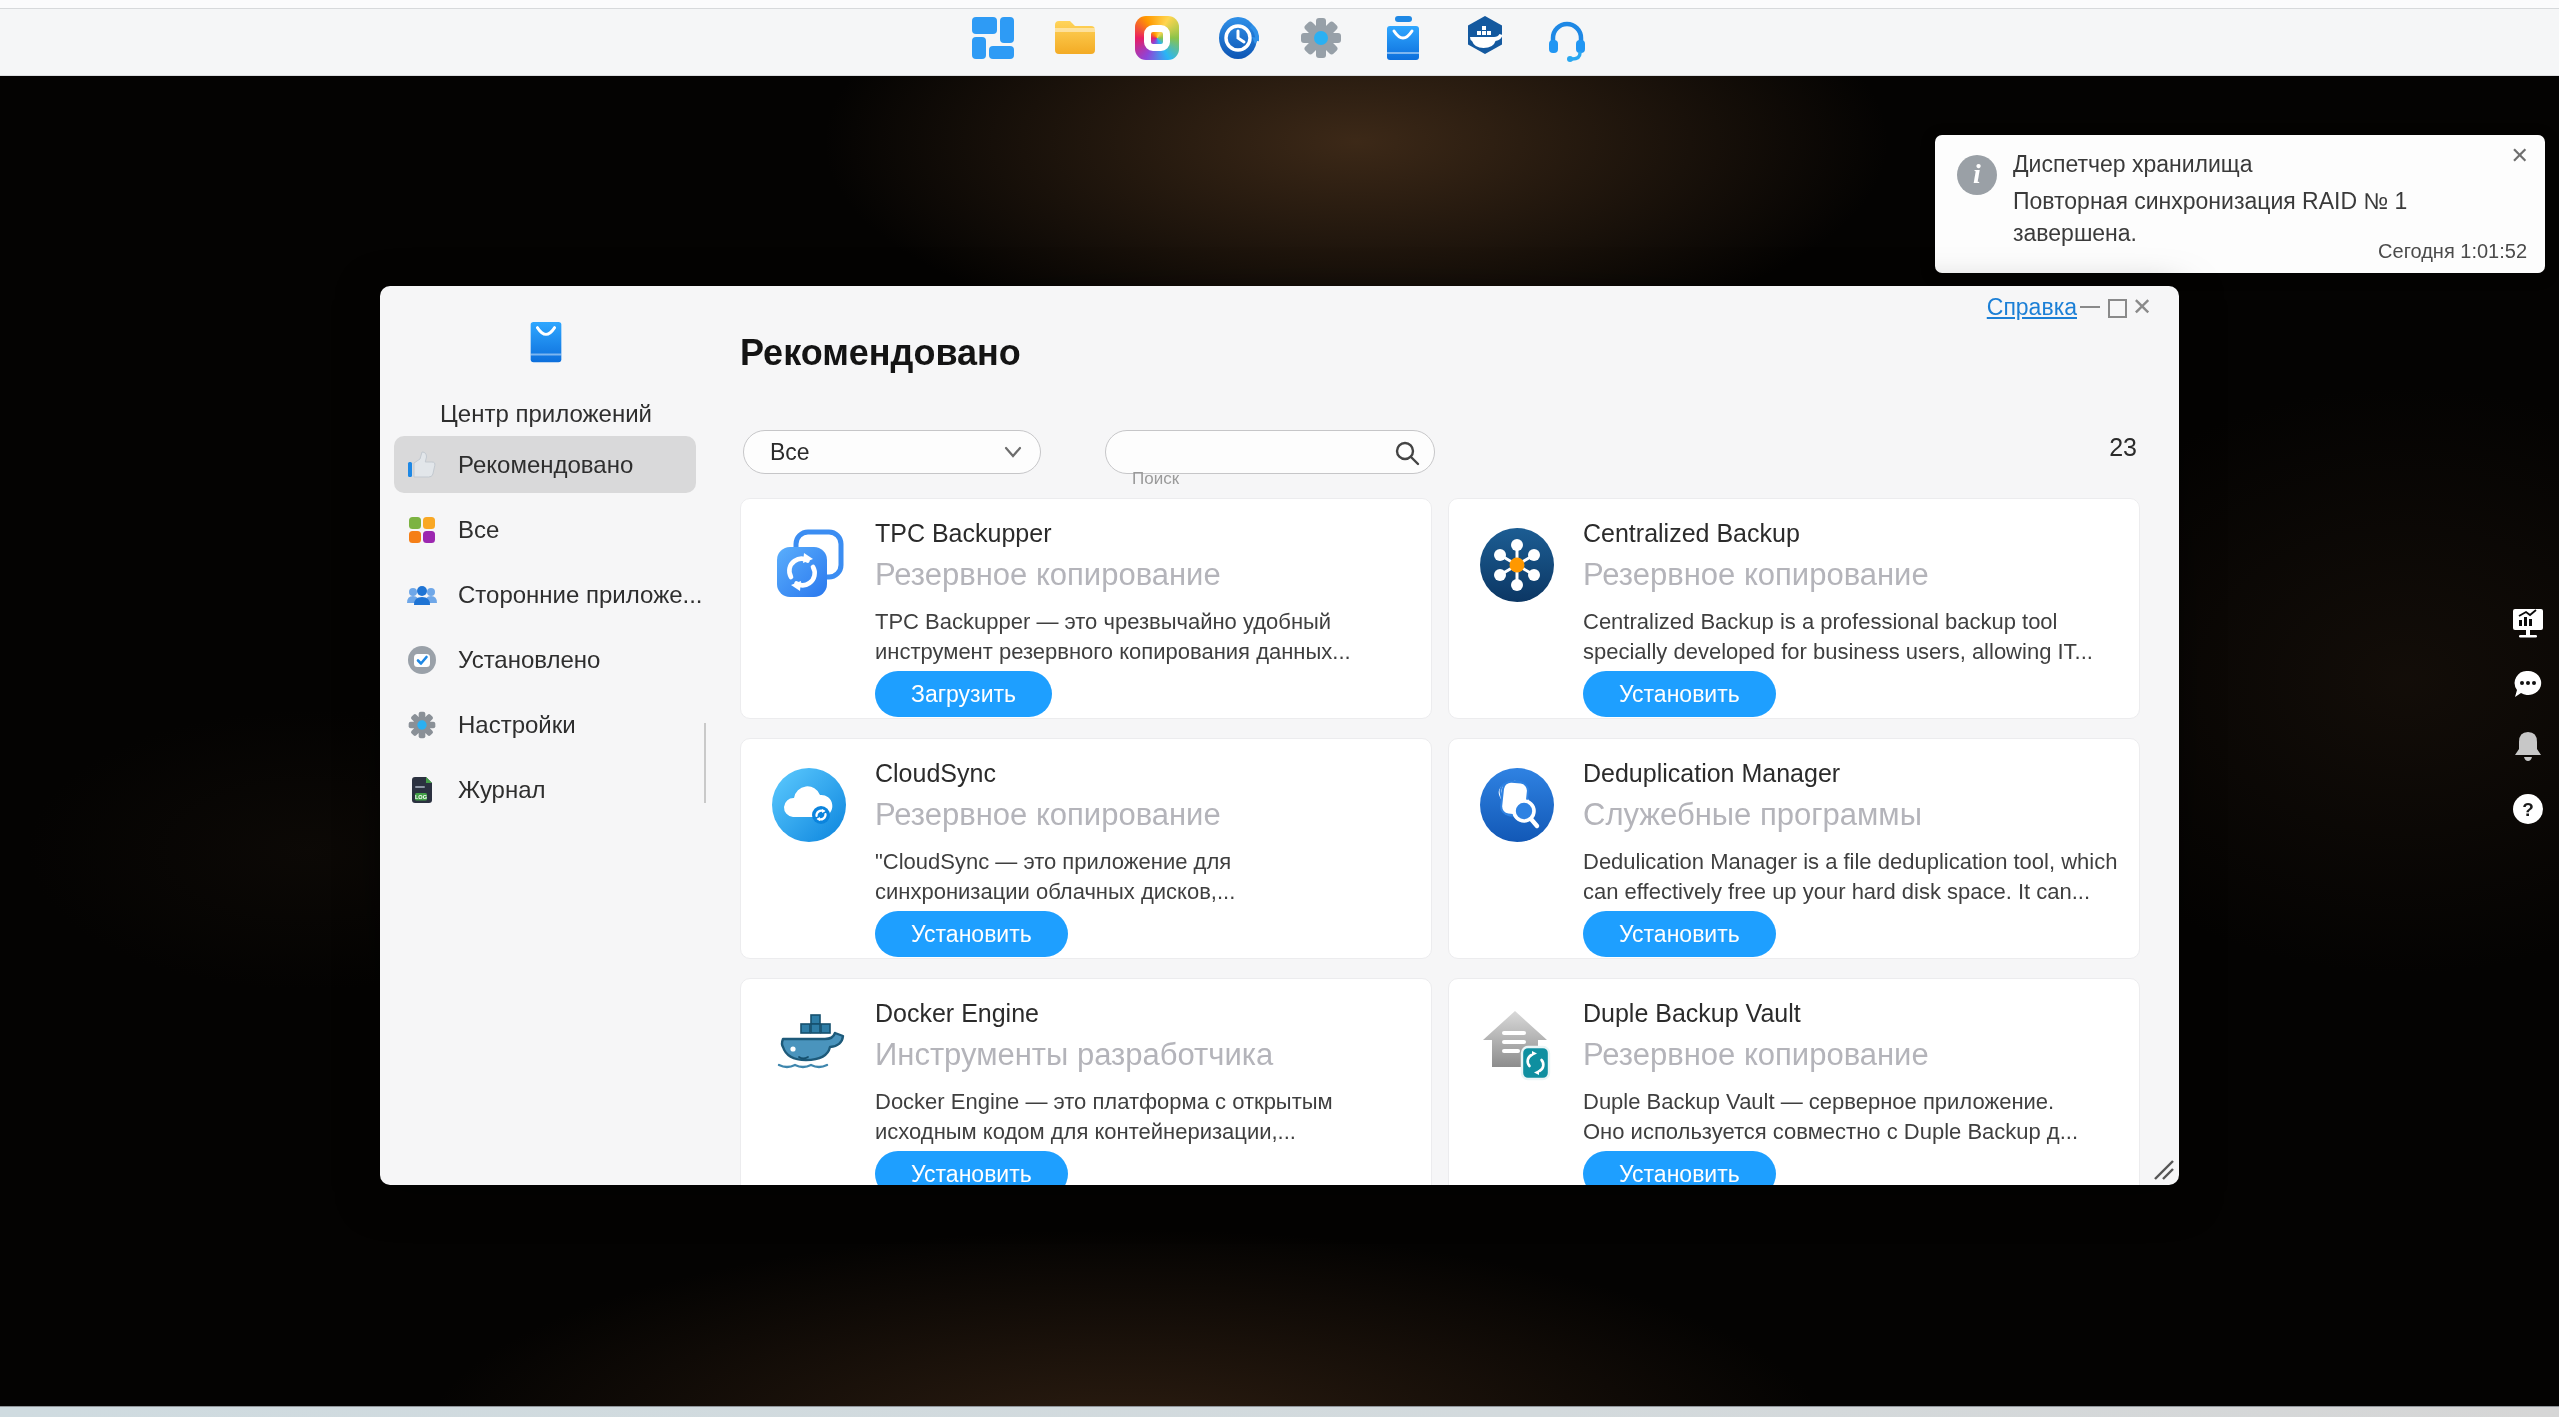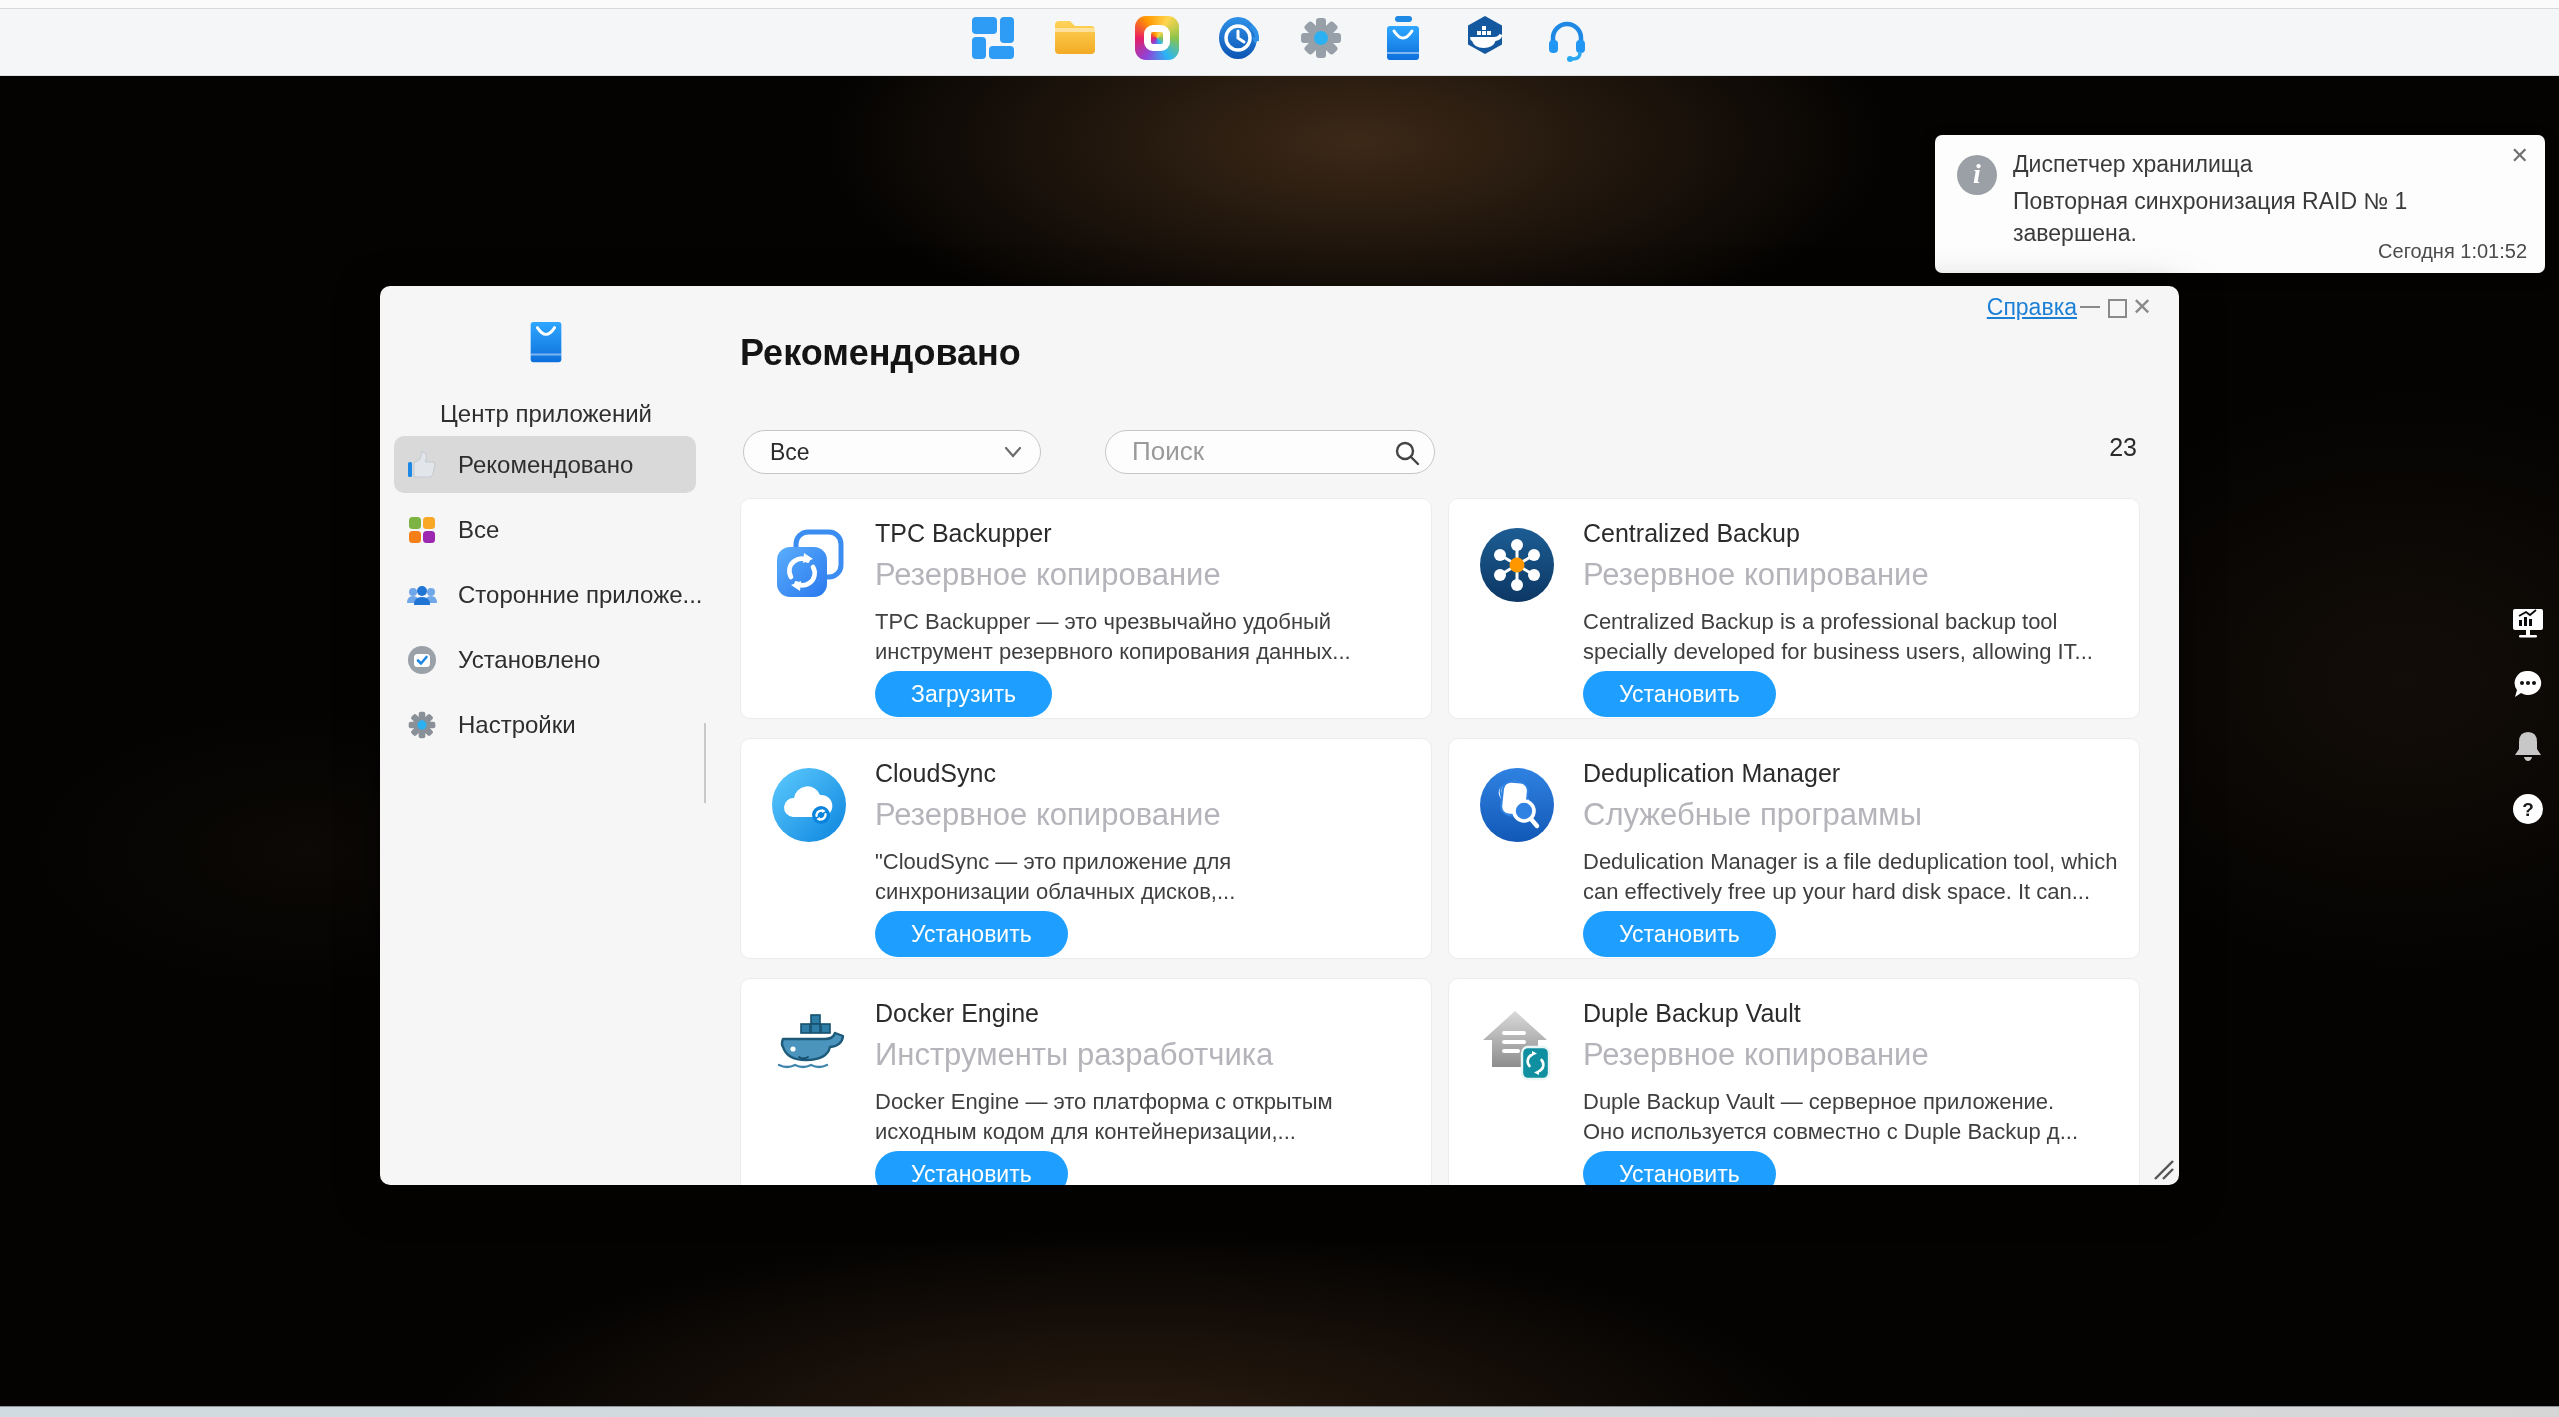--- a/index.html
+++ b/index.html
@@ -96,21 +96,21 @@
     background:#fdfdfd; border:1px solid #c6c6c8; border-radius:22px;
     font-size:23px; color:#2b2b2b; line-height:42px; padding-left:26px; cursor:pointer;
   }
   .select svg { position:absolute; right:18px; top:14px; width:18px; height:14px; }
   .search {
     position:absolute; left:365px; top:0; width:330px; height:44px;
     background:#fdfdfd; border:1px solid #c6c6c8; border-radius:22px;
   }
   .search input {
     width:260px; height:40px; margin-left:26px; border:0; outline:0; background:transparent;
-    font-size:26px; color:#2b2b2b; font-family:"Liberation Sans", sans-serif;
+    font-size:17px; color:#2b2b2b; font-family:"Liberation Sans", sans-serif;margin-top:28px;
   }
   .search input::placeholder { color:#9a9a9a; }
   .search svg { position:absolute; right:14px; top:9px; width:26px; height:26px; }
   .count { position:absolute; right:42px; top:3px; font-size:25px; color:#2b2b2b; }
 
   
   .cards {
     position:absolute; left:28px; top:212px;
     display:grid; grid-template-columns:692px 692px; gap:19px 16px;
   }
@@ -327,20 +327,30 @@
               <rect x="19" y="4" width="10" height="40" rx="3" transform="rotate(45 24 24)"></rect>
               <rect x="19" y="4" width="10" height="40" rx="3" transform="rotate(90 24 24)"></rect>
               <rect x="19" y="4" width="10" height="40" rx="3" transform="rotate(135 24 24)"></rect>
               <circle cx="24" cy="24" r="13"></circle>
             </g>
             <circle cx="24" cy="24" r="7" fill="#2bb0f2"></circle>
           </svg>
           <span class="lbl">Настройки</span>
         </div>
 
+        <div class="side-item">
+          <svg viewBox="0 0 32 32">
+            <path d="M6 6 q0-3 3-3 h11 l6 6 v17 q0 3-3 3 H9 q-3 0-3-3 z" fill="#2b3140"></path>
+            <path d="M20 3 l6 6 h-6 z" fill="#43a047"></path>
+            <rect x="9" y="12" width="10" height="2" rx="1" fill="#8d96a5"></rect>
+            <rect x="9" y="19" width="12" height="7.5" rx="1.5" fill="#43a047"></rect>
+            <text x="15" y="25" font-size="5.6" fill="#fff" text-anchor="middle" font-family="Liberation Sans, sans-serif" font-weight="bold">LOG</text>
+          </svg>
+          <span class="lbl">Журнал</span>
+        </div>
 
       </div>
 
       <div class="side-grip">
           <i></i>
           <i></i>
         </div>
     </div>
 
     <div class="content">

